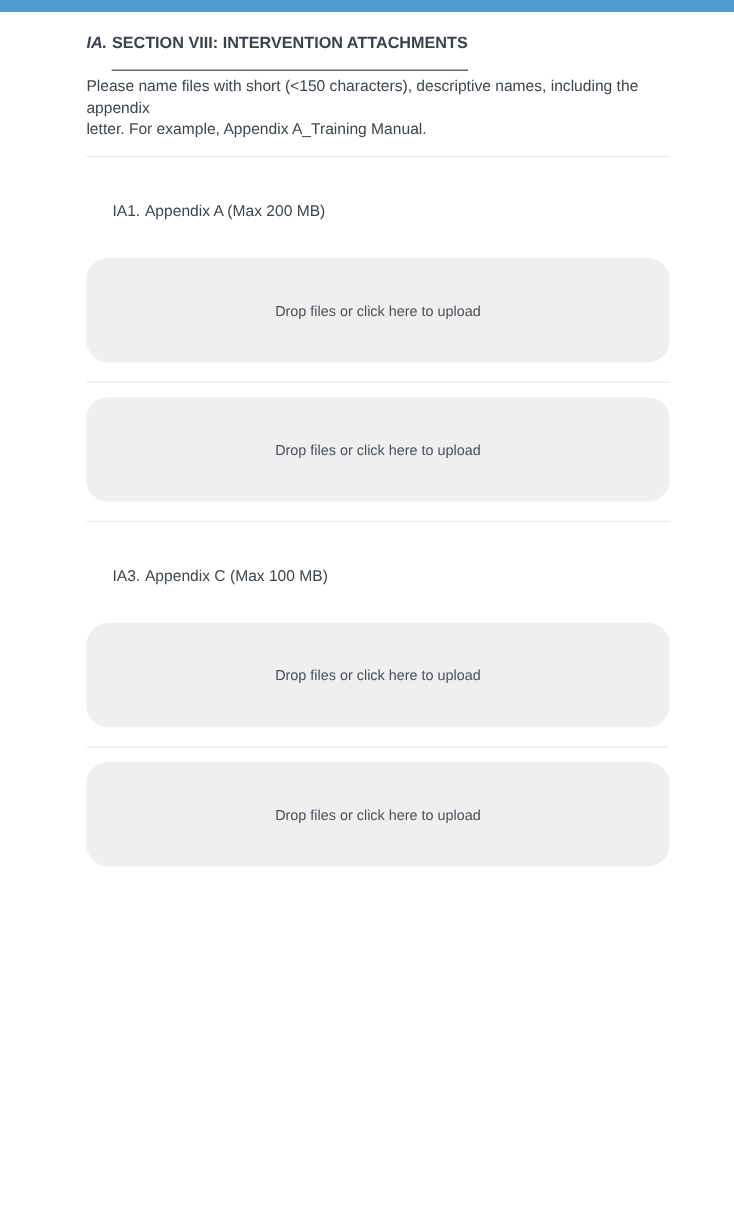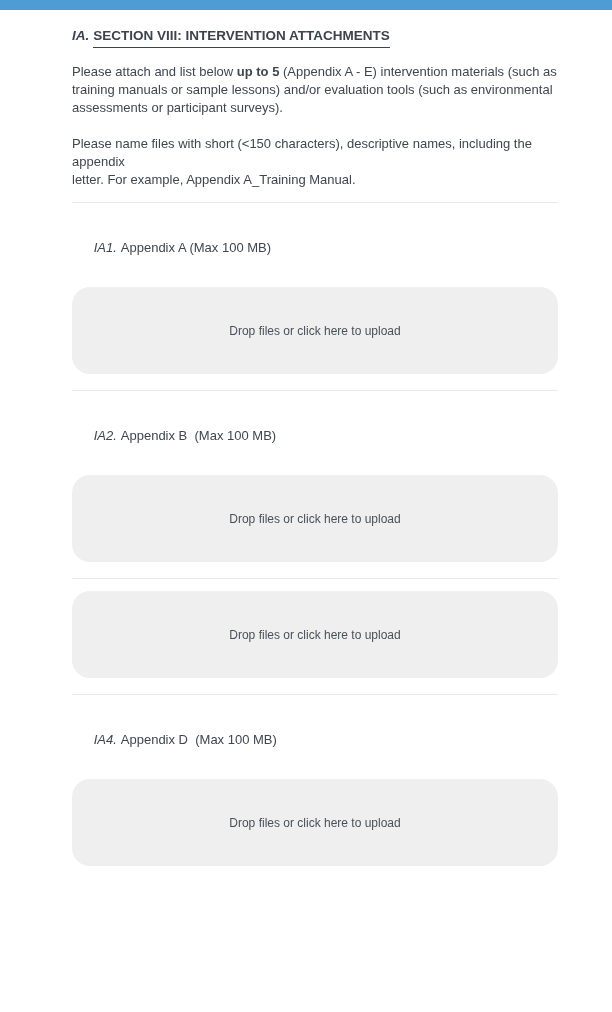--- a/index.html
+++ b/index.html
@@ -30,21 +30,21 @@
     line-height: 18px;
     font-weight: bold;
     color: #3c434d;
   }
   .section-title .prefix {
     font-style: italic;
     font-weight: bold;
     margin-right: 4px;
   }
   .section-title .title-text {
-    padding-bottom: 4px;
+    padding-bottom: 15px;
     border-bottom: 1.5px solid #3c434d;
   }
   .para {
     margin: 18px 0 0 0;
     font-size: 13px;
     line-height: 18px;
     white-space: pre-line;
   }
   .para b { font-weight: bold; }
   .divider {
@@ -54,21 +54,20 @@
     height: 0;
   }
   .divider.first { margin-top: 13px; }
   .upload-label {
     margin-top: 18px;
     font-size: 13px;
     line-height: 18px;
     white-space: pre-wrap;
   }
   .upload-label .prefix {
-    font-style: italic;
     margin-right: 4px;
   }
   .dropzone {
     margin-top: 12px;
     width: 486px;
     height: 87px;
     background: #efefef;
     display: flex;
     align-items: center;
     justify-content: center;
@@ -84,62 +83,56 @@
 <body>
 
 <div class="top-bar"></div>
 
 <div class="content">
 
   <div class="section-title">
     <span class="prefix">IA.</span><span class="title-text">SECTION VIII: INTERVENTION ATTACHMENTS</span>
   </div>
 
-  <p class="para"><span>Please attach and list below </span><b>up to 5</b><span> (Appendix A - E) intervention materials (such as
-training manuals or sample lessons) and/or evaluation tools (such as environmental
-assessments or participant surveys).</span></p>
 
   <p class="para">Please name files with short (&lt;150 characters), descriptive names, including the appendix
 letter. For example, Appendix A_Training Manual.</p>
 
 
   <hr class="divider first">
 
   <div>
     <div class="upload-label">
-      <span class="prefix">IA1.</span><span>Appendix A (Max 100 MB)</span>
-    </div>
-    <div class="dropzone">
-      <span class="dropzone-text">Drop files or click here to upload</span>
-    </div>
-  </div>
-
-  <hr class="divider">
-
-  <div>
-    <div class="upload-label">
-      <span class="prefix">IA2.</span><span>Appendix B  (Max 100 MB)</span>
+      <span class="prefix">IA1.</span><span>Appendix A (Max 200 MB)</span>
     </div>
     <div class="dropzone">
       <span class="dropzone-text">Drop files or click here to upload</span>
     </div>
   </div>
 
   <hr class="divider">
 
   <div>
     <div class="dropzone">
       <span class="dropzone-text">Drop files or click here to upload</span>
     </div>
   </div>
 
   <hr class="divider">
 
   <div>
     <div class="upload-label">
-      <span class="prefix">IA4.</span><span>Appendix D  (Max 100 MB)</span>
+      <span class="prefix">IA3.</span><span>Appendix C (Max 100 MB)</span>
     </div>
+    <div class="dropzone">
+      <span class="dropzone-text">Drop files or click here to upload</span>
+    </div>
+  </div>
+
+  <hr class="divider">
+
+  <div>
     <div class="dropzone">
       <span class="dropzone-text">Drop files or click here to upload</span>
     </div>
   </div>
 
 </div>
 
 </body></html>

